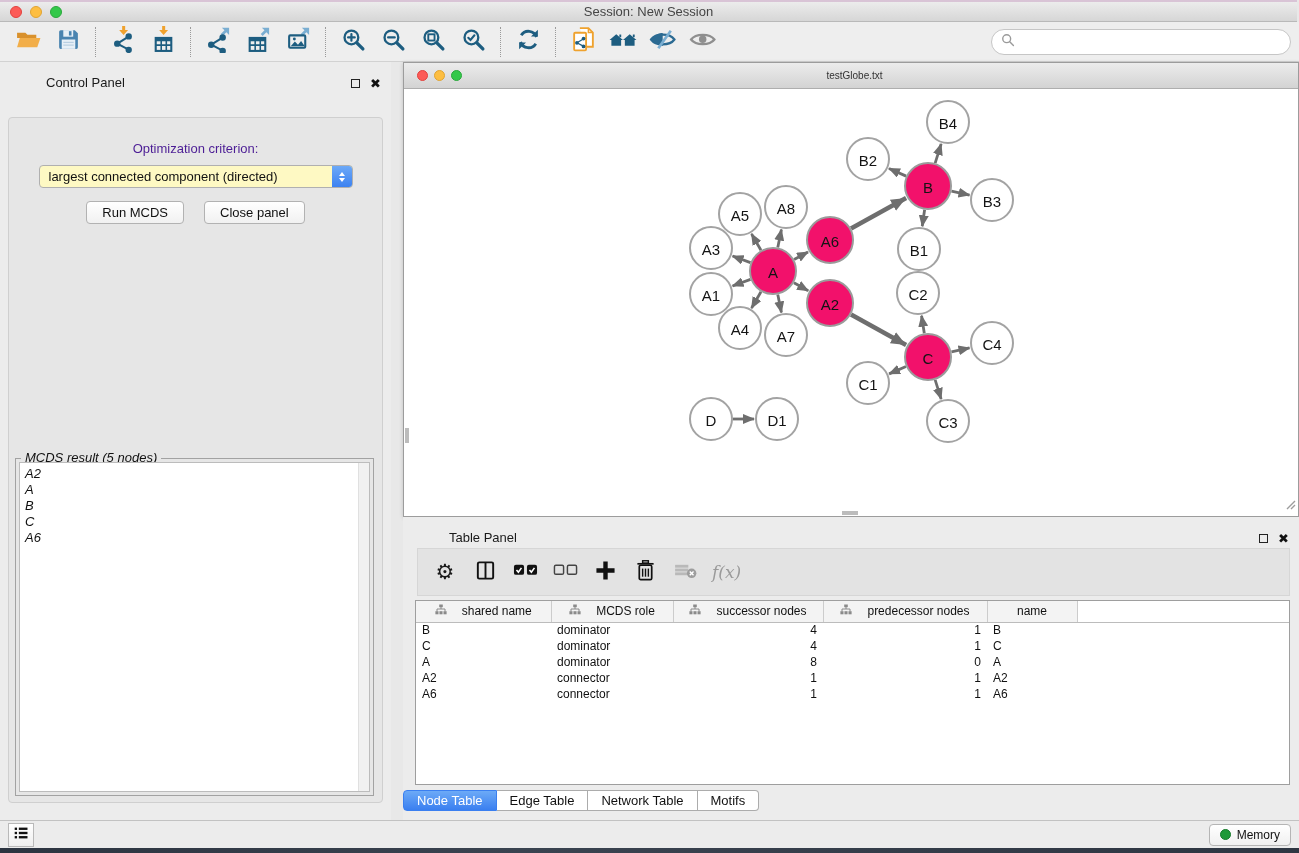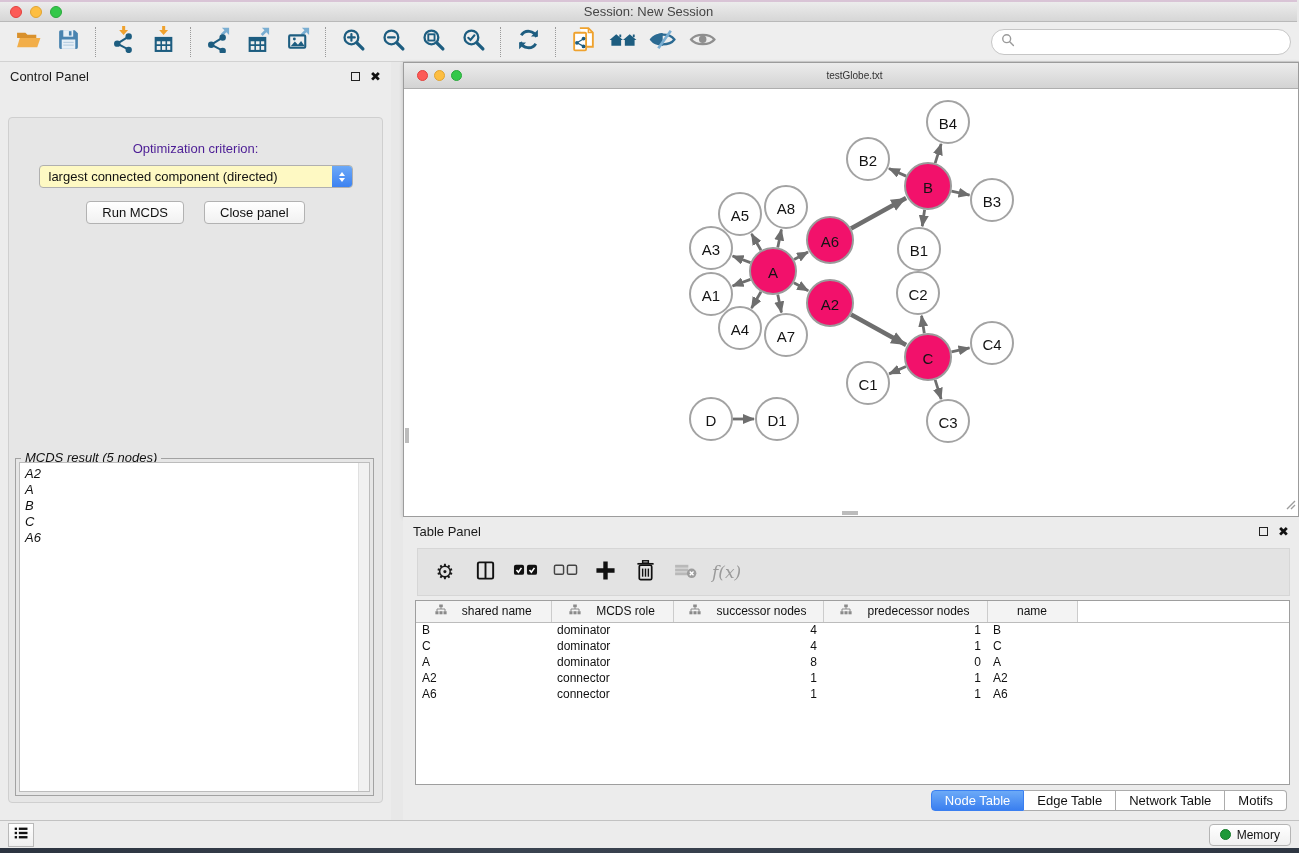--- a/index.html
+++ b/index.html
@@ -25,21 +25,21 @@
   .tb-btn{width:40px;height:34px;display:flex;align-items:center;justify-content:center;cursor:default;}
   .tb-sep{width:0;height:30px;border-left:1px dotted #9a9a9a;margin:0 7px;}
   .tb-search{margin-left:auto;width:300px;height:26px;background:#fff;border:1px solid #c6c6c6;
     border-radius:13px;display:flex;align-items:center;padding:0 9px;gap:5px;}
   .tb-search input{border:none;outline:none;flex:1;font-size:13px;background:transparent;font-family:inherit;}
   .fx{font-family:"DejaVu Serif","Liberation Serif",serif;font-style:italic;
     font-size:17px;color:#9a9a9a;}
 
   
   .control-panel{position:absolute;left:0;top:62px;width:391px;height:758px;background:#ececec;}
-  .panel-head{height:28px;display:flex;align-items:center;padding:0 10px;}
+  .panel-head{height:28px;display:flex;align-items:flex-end;padding:0 10px;margin-left:36px;}
   .panel-head .ph-title{font-size:13px;color:#1a1a1a;}
   .panel-head .ph-icons{margin-left:auto;display:flex;align-items:center;gap:10px;}
   .float-box{width:9px;height:9px;border:1.5px solid #222;display:inline-block;}
   .close-x{font-size:13px;font-weight:bold;color:#111;line-height:1;}
 
   .seg{display:flex;position:relative;z-index:2;}
   .seg-tab{height:21px;padding:0 13px;font-size:13px;background:#fff;border:1px solid #acacac;
     border-left:none;display:flex;align-items:center;color:#111;cursor:default;}
   .seg-tab:first-child{border-left:1px solid #acacac;border-radius:4px 0 0 4px;}
   .seg-tab:last-child{border-radius:0 4px 4px 0;}
@@ -94,21 +94,21 @@
   table.datatable{border-collapse:collapse;table-layout:fixed;width:100%;}
   table.datatable th{height:21px;background:#f3f3f3;border-bottom:1px solid #bcbcbc;border-right:1px solid #cccccc;
     font-size:12px;font-weight:normal;color:#111;text-align:center;padding:0 4px;white-space:nowrap;overflow:hidden;}
   table.datatable th .th-inner{display:flex;align-items:center;justify-content:center;gap:15px;}
   table.datatable th.filler{background:#fff;border-right:none;}
   table.datatable td{height:16px;font-size:12px;color:#111;padding:0 6px;white-space:nowrap;overflow:hidden;}
   td.cl{text-align:left;padding-left:9px;}
   td.num{text-align:right;padding-right:7px;}
   td.name-cell{text-align:left;padding-left:11px;}
 
-  .tp-tabs-row{position:absolute;left:0;right:12px;top:273px;display:flex;justify-content:flex-end;}
+  .tp-tabs-row{position:absolute;left:0;right:12px;top:273px;display:flex;justify-content:flex-start;}
 
   
   .statusbar{position:absolute;left:0;top:820px;right:0;height:28px;background:#ececec;
     border-top:1px solid #c2c2c2;display:flex;align-items:center;padding:0 8px;}
   .sb-list-btn{width:26px;height:24px;background:linear-gradient(#fff,#efefef);
     border:1px solid #b9b9b9;display:flex;align-items:center;justify-content:center;}
   .memory-btn{margin-left:auto;height:22px;background:linear-gradient(#ffffff,#f0f0f0);
     border:1px solid #b5b5b5;border-radius:4px;display:flex;align-items:center;gap:6px;
     padding:8px 10px;font-size:12px;color:#111;}
   .mem-dot{width:11px;height:11px;border-radius:50%;background:#1f9938;border:1px solid #157a29;}

